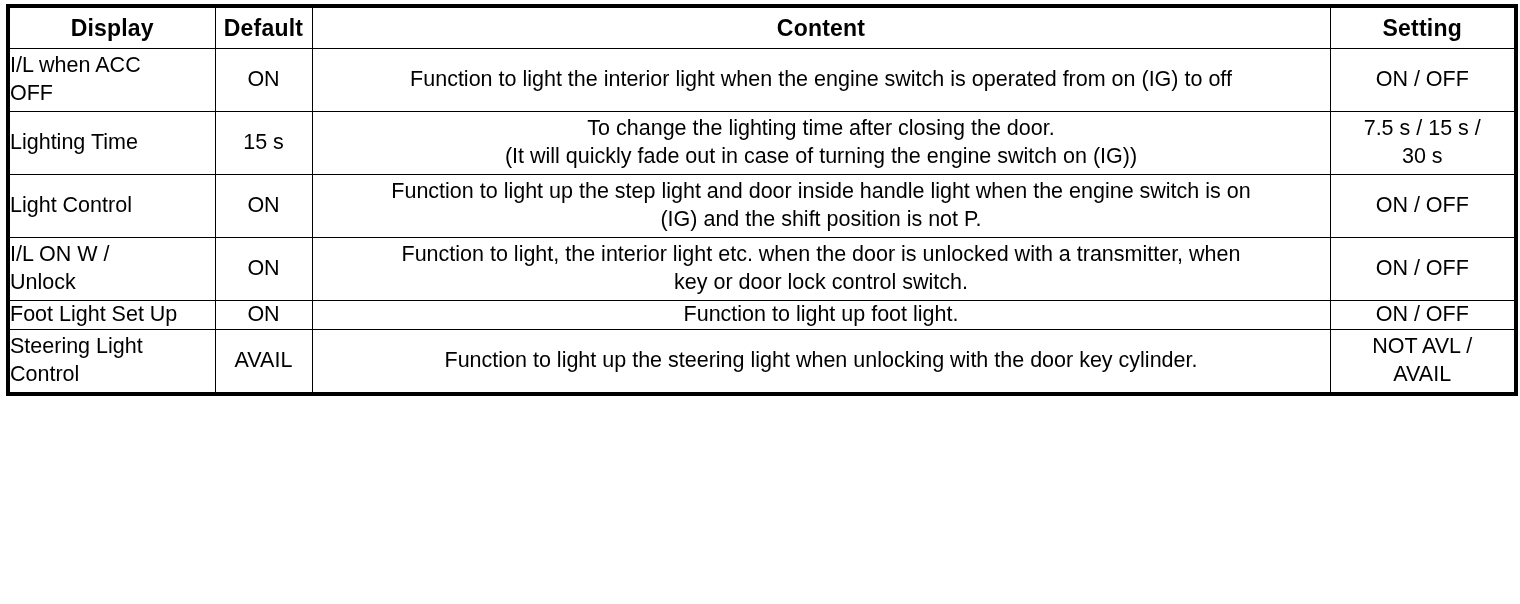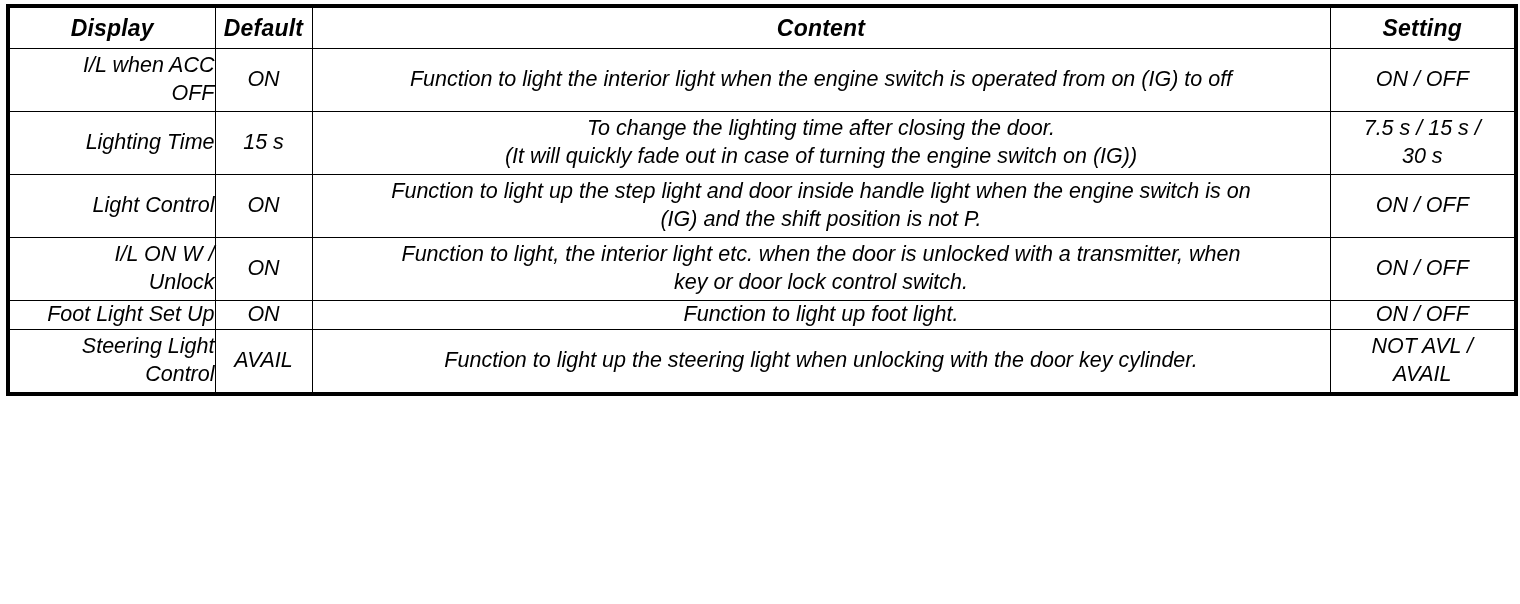--- a/index.html
+++ b/index.html
@@ -20,21 +20,20 @@
     width: 1520px;
     height: 604px;
     padding: 4px 6px 4px 6px;
   }
 
   table.spec-table {
     border-collapse: collapse;
     table-layout: fixed;
     width: 1508px;
     border: 4px solid #000;
-    font-style: italic;
   }
 
   col.col-display  { width: 207px; }
   col.col-default  { width: 97px;  }
   col.col-content  { width: 1018px;}
   col.col-setting  { width: 186px; }
 
   table.spec-table th,
   table.spec-table td {
     border: 1px solid #000;
@@ -54,21 +53,21 @@
   }
 
   tbody td {
     font-size: 21.5px;
     line-height: 1.3;
     padding: 6px 7px;
     font-weight: normal;
   }
 
   td.cell-display {
-    text-align: right;
+    text-align: left;
   }
   td.cell-default {
     text-align: center;
   }
   td.cell-content {
     text-align: center;
   }
   td.cell-setting {
     text-align: center;
   }

